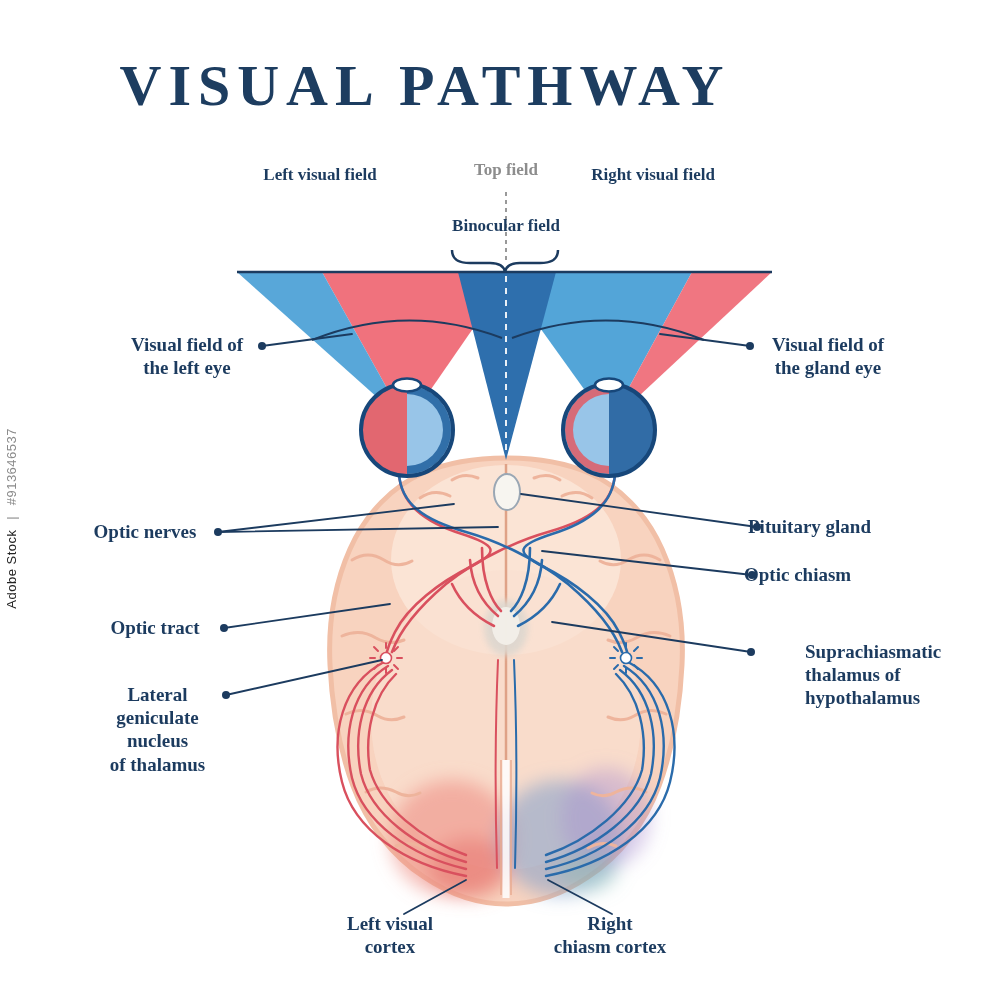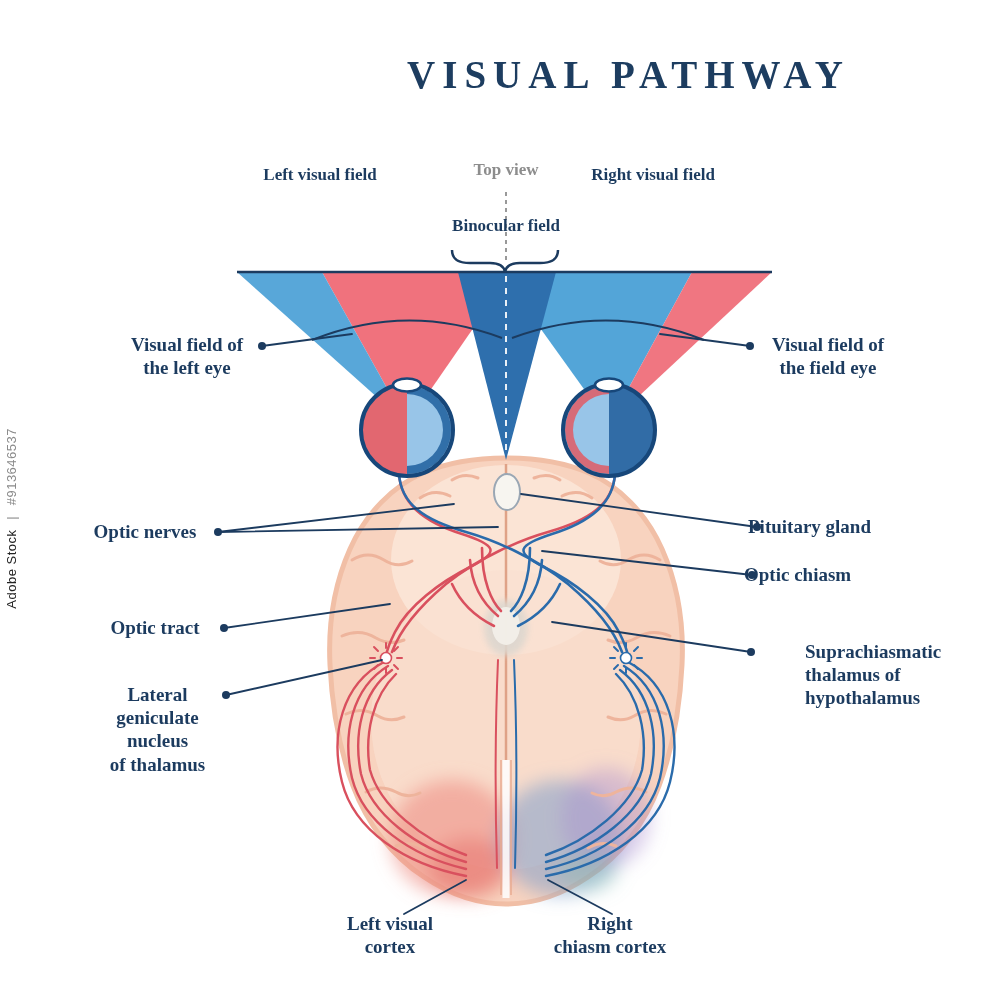--- a/index.html
+++ b/index.html
@@ -2,22 +2,22 @@
 <html><head>
 <meta charset="utf-8">
 <style>
   html,body{margin:0;padding:0;background:#fff;}
   .canvas{
     position:relative;width:1000px;height:1000px;background:#ffffff;
     font-family:"Liberation Serif",serif;overflow:hidden;
   }
   svg.art{position:absolute;left:0;top:0;}
   .title{
-    position:absolute;top:52px;left:0;width:850px;text-align:right;
-    font-size:39px;font-weight:800;letter-spacing:7px;color:#1d3d60;margin:0;
+    position:absolute;top:52px;left:0;width:850px;text-align:center;
+    font-size:58px;font-weight:800;letter-spacing:7px;color:#1d3d60;margin:0;
   }
   .label{
     position:absolute;color:#1c3b5f;font-weight:bold;font-size:19px;
     line-height:1.22;text-align:center;
   }
   .label.gray{color:#8d8d8d;}
   .label.left-align{text-align:left;margin-left:48px;}
   .label.top-row{font-size:17px;}
   .watermark{
     position:absolute;left:4px;top:428px;
@@ -186,31 +186,31 @@
       <circle cx="752" cy="575" r="4"></circle>
       <circle cx="224" cy="628" r="4"></circle>
       <circle cx="751" cy="652" r="4"></circle>
       <circle cx="226" cy="695" r="4"></circle>
     </g>
   </svg>
 
   <h1 class="title">VISUAL PATHWAY</h1>
 
   <div class="label top-row" style="left:200px;top:165px;width:240px;">Left visual field</div>
-  <div class="label top-row gray" style="left:440px;top:160px;width:132px;">Top view</div>
+  <div class="label top-row gray" style="left:440px;top:160px;width:132px;">Top field</div>
   <div class="label top-row" style="left:533px;top:165px;width:240px;">Right visual field</div>
   <div class="label top-row" style="left:396px;top:216px;width:220px;">Binocular field</div>
 
   <div class="label" style="left:112px;top:333px;width:150px;">
     <div>Visual field of</div>
     <div>the left eye</div>
   </div>
   <div class="label" style="left:748px;top:333px;width:160px;">
     <div>Visual field of</div>
-    <div>the field eye</div>
+    <div>the gland eye</div>
   </div>
 
   <div class="label" style="left:60px;top:520px;width:170px;">Optic nerves</div>
   <div class="label" style="left:744px;top:563px;width:190px;text-align:left;">Optic chiasm</div>
   <div class="label" style="left:748px;top:515px;width:190px;text-align:left;">Pituitary gland</div>
   <div class="label" style="left:70px;top:616px;width:170px;">Optic tract</div>
 
   <div class="label left-align" style="left:757px;top:640px;width:190px;">
     <div>Suprachiasmatic</div>
     <div>thalamus of</div>

